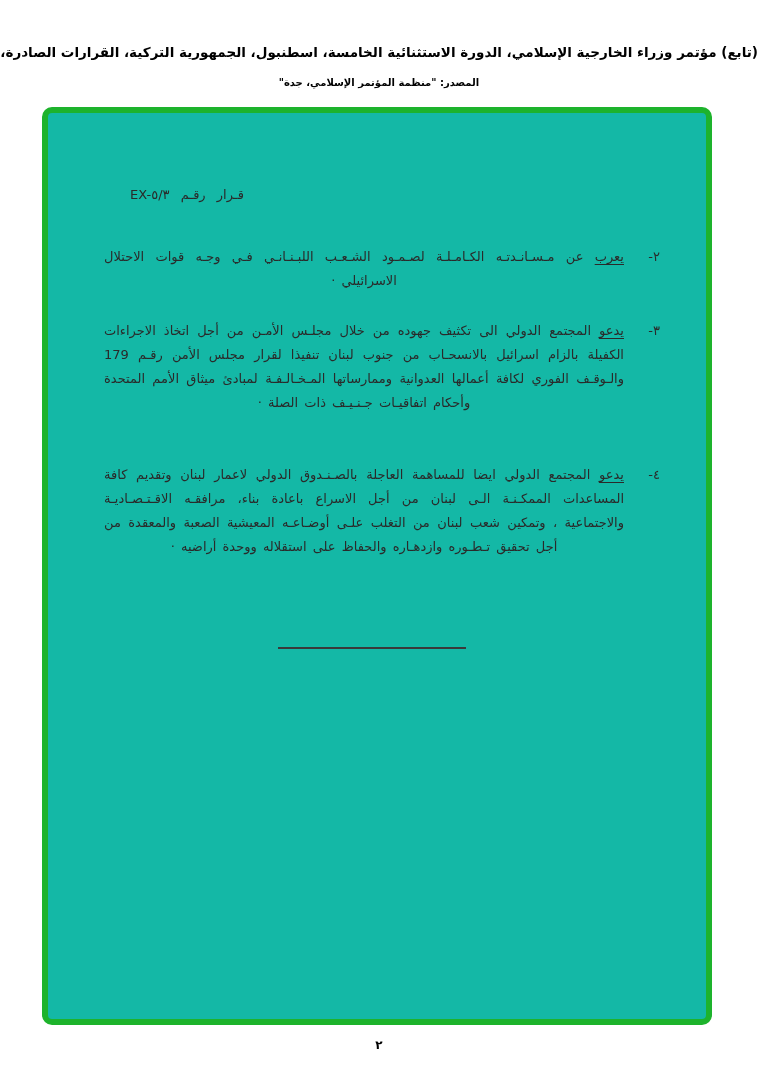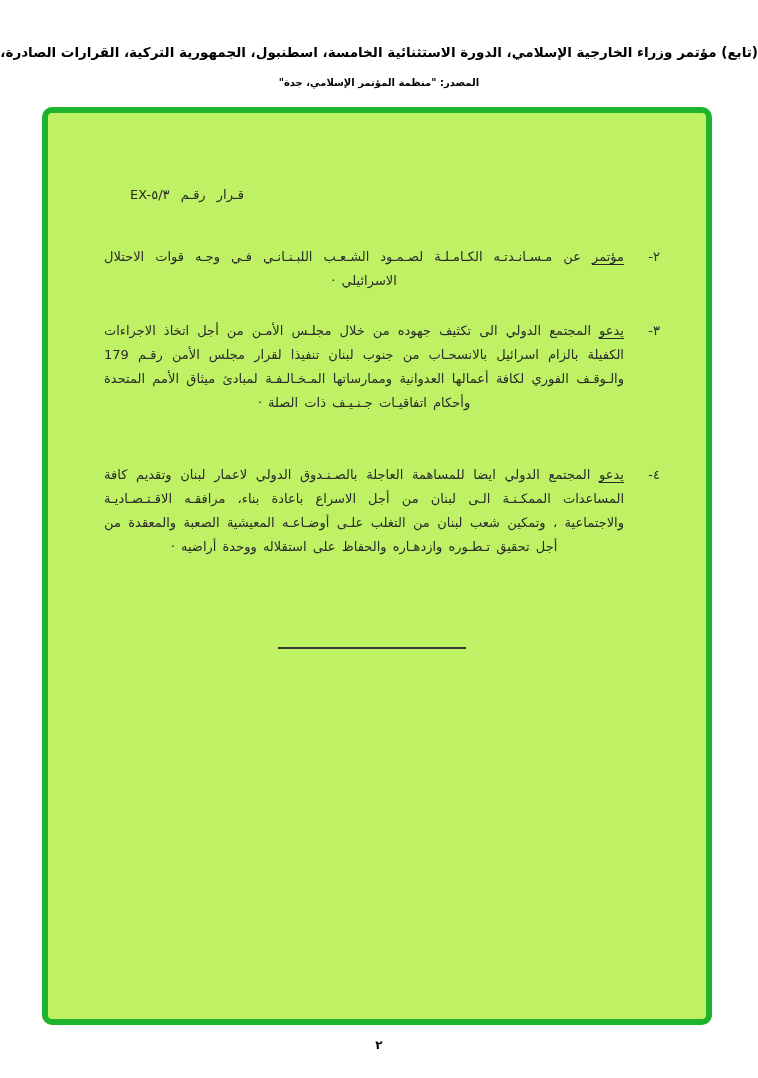--- a/index.html
+++ b/index.html
@@ -26,21 +26,21 @@
   .ltr-code{direction:ltr;unicode-bidi:isolate;}
   .hdr-line2{
     position:absolute;top:77px;left:0;right:0;
     text-align:center;direction:rtl;
     font-weight:bold;font-size:10px;color:var(--ink);
   }
 
   
   .resolution-box{
     position:absolute;left:42px;top:107px;width:670px;height:918px;
-    border:6px solid var(--green);border-radius:10px;background:#bef264;
+    border:6px solid var(--green);border-radius:10px;background:#14b8a6;
   }
 
   .doc-title{
     position:absolute;top:74px;left:72px;
     direction:rtl;white-space:nowrap;
     font-size:13px;color:var(--typeink);
     word-spacing:7px;
   }
   .doc-title .ltr-code{margin-inline-start:10px;}
 
@@ -84,21 +84,21 @@
 
   <div class="resolution-box">
 
     <div class="doc-title">
       <span>قـرار رقـم</span>
       <span class="ltr-code">EX-٥/٣</span>
     </div>
 
     <div class="para para-2">
       <span class="num">٢-</span>
-      <span class="txt"><span class="lead">مؤتمر</span><span> عن مـسـانـدتـه الكـامـلـة لصـمـود الشـعـب اللبـنـانـي فـي وجـه قوات الاحتلال الاسرائيلي ·</span></span>
+      <span class="txt"><span class="lead">يعرب</span><span> عن مـسـانـدتـه الكـامـلـة لصـمـود الشـعـب اللبـنـانـي فـي وجـه قوات الاحتلال الاسرائيلي ·</span></span>
     </div>
 
     <div class="para para-3">
       <span class="num">٣-</span>
       <span class="txt"><span class="lead">يدعو</span><span> المجتمع الدولي الى تكثيف جهوده من خلال مجلـس الأمـن من أجل اتخاذ الاجراءات الكفيلة بالزام اسرائيل بالانسحـاب من جنوب لبنان تنفيذا لقرار مجلس الأمن رقـم 179 والـوقـف الفوري لكافة أعمالها العدوانية وممارساتها المـخـالـفـة لمبادئ ميثاق الأمم المتحدة وأحكام اتفاقيـات جـنـيـف ذات الصلة ·</span></span>
     </div>
 
     <div class="para para-4">
       <span class="num">٤-</span>
       <span class="txt"><span class="lead">يدعو</span><span> المجتمع الدولي ايضا للمساهمة العاجلة بالصـنـدوق الدولي لاعمار لبنان وتقديم كافة المساعدات الممكـنـة الـى لبنان من أجل الاسراع باعادة بناء، مرافقـه الاقـتـصـاديـة والاجتماعية ، وتمكين شعب لبنان من التغلب علـى أوضـاعـه المعيشية الصعبة والمعقدة من أجل تحقيق تـطـوره وازدهـاره والحفاظ على استقلاله ووحدة أراضيه ·</span></span>

